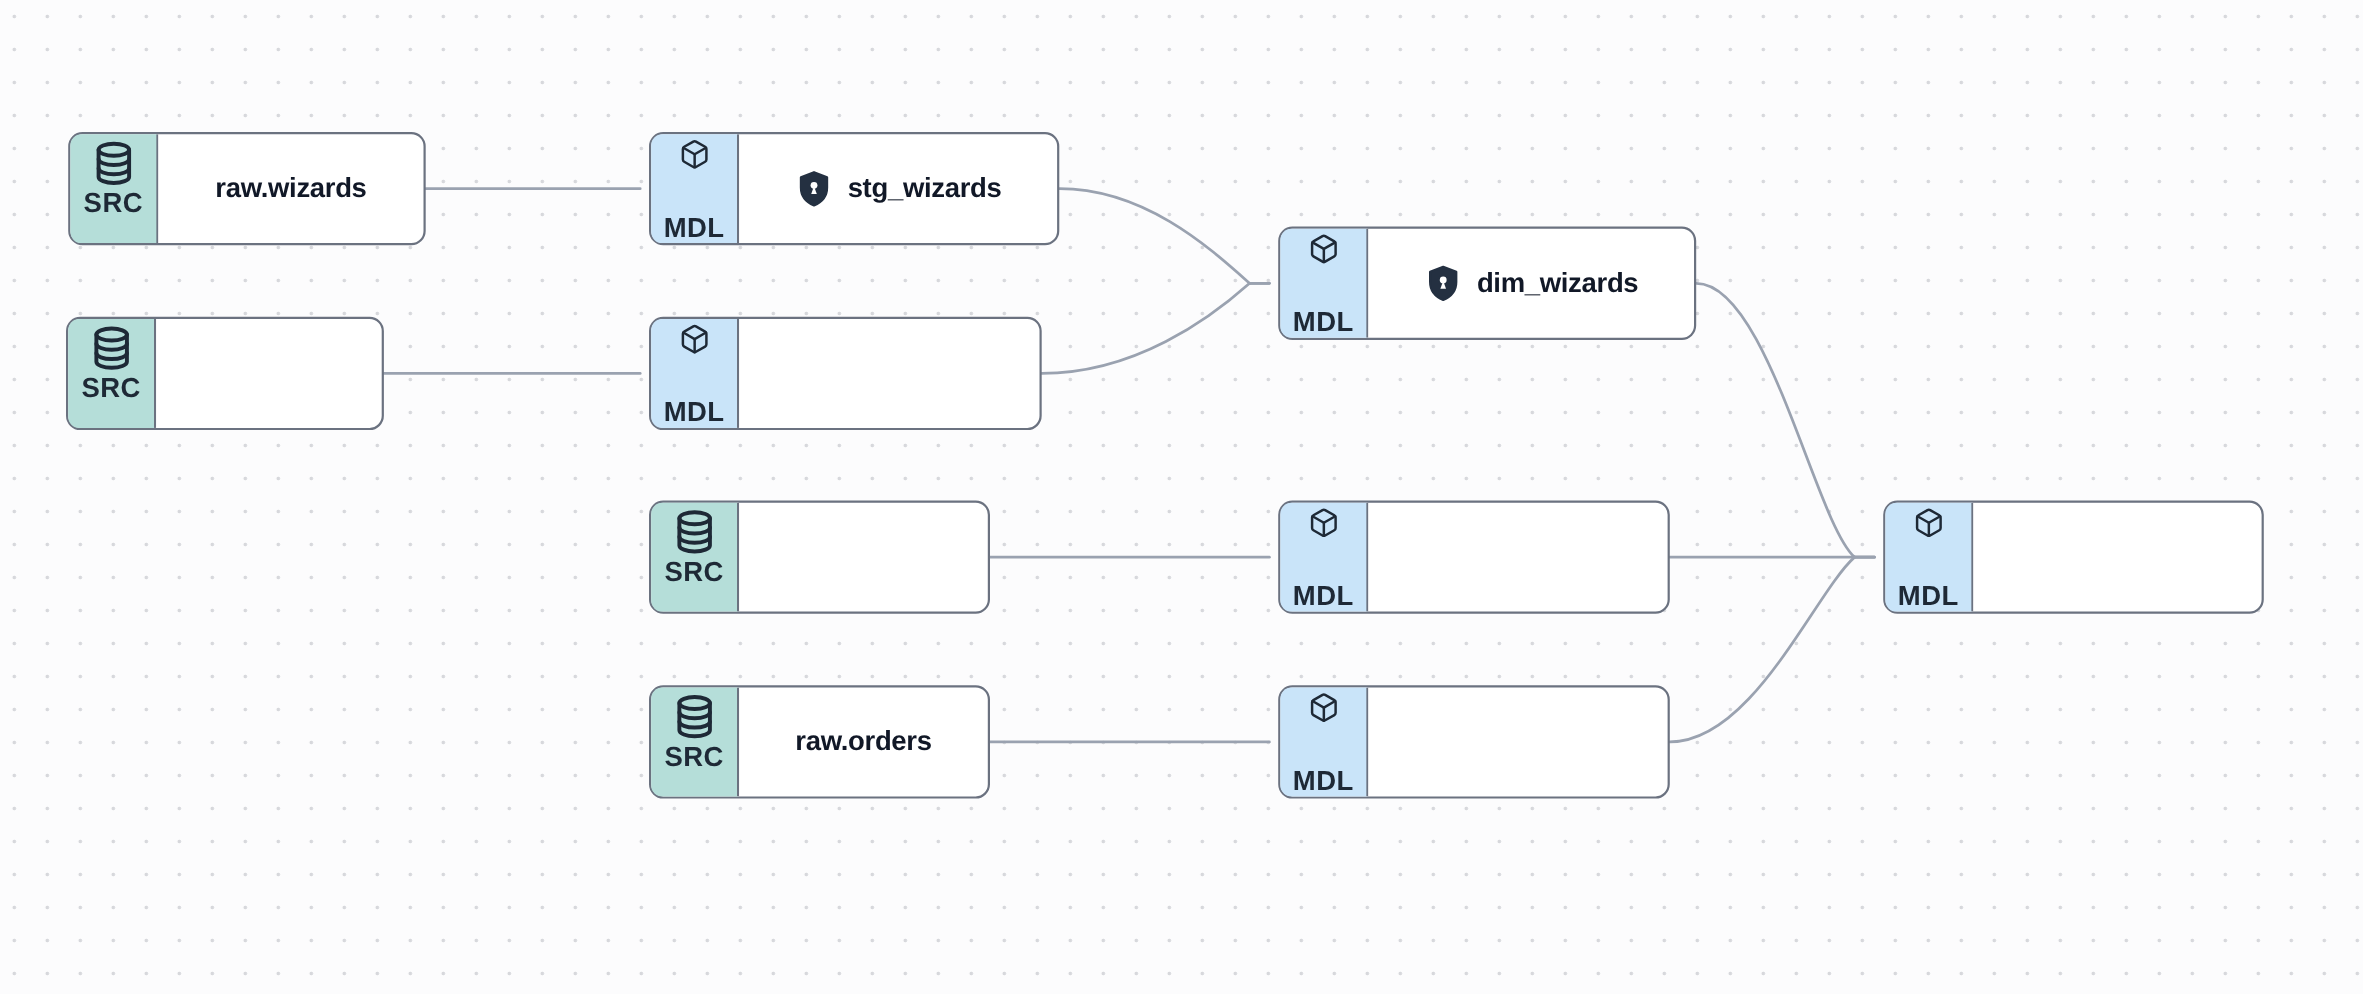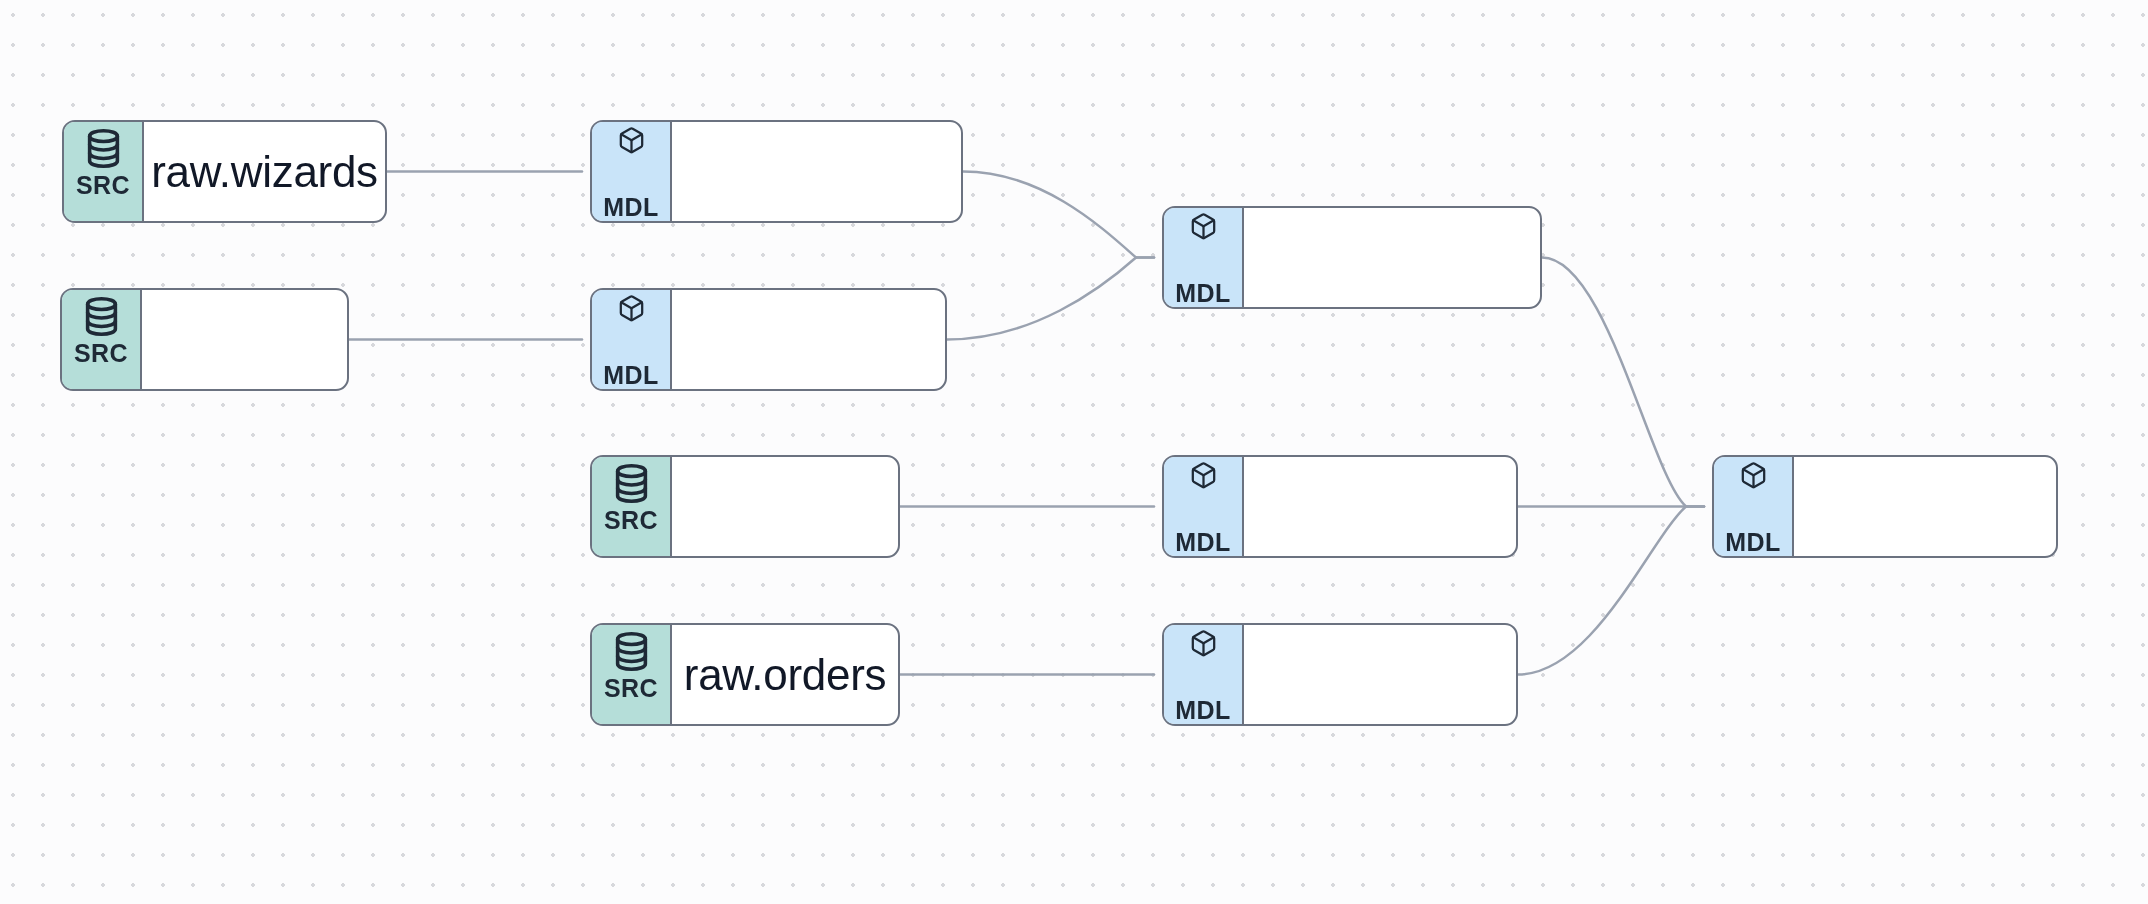--- a/index.html
+++ b/index.html
@@ -38,21 +38,21 @@
   .badge svg{display:block;}
   .badge-label{
     font-size:25px;font-weight:600;color:var(--badge-text);
     letter-spacing:0.4px;line-height:1.1;
   }
   .body{
     flex:1;display:flex;align-items:center;justify-content:center;
     gap:14px;padding:0 16px;overflow:hidden;
   }
   .node-label{
-    font-size:44px;font-weight:400;color:var(--text);white-space:nowrap;
+    font-size:25px;font-weight:700;color:var(--text);white-space:nowrap;
     letter-spacing:-0.3px;
   }
   .icon-shield{flex:0 0 auto;}
 </style>
 </head>
 <body>
 
 <div class="canvas">
   <svg class="edge-layer" id="edge-layer" xmlns="http://www.w3.org/2000/svg" viewBox="0 0 2148 904">
       <path d="M 387 171.5 L 582 171.5"></path>
@@ -89,20 +89,28 @@
       <div class="node" style="left: 590px; top: 120px; width: 373px; height: 103px;">
     <div class="badge mdl">
 
       <svg class="icon-cube" width="47" height="47" viewBox="0 0 24 24" fill="none" stroke="#1e2936" stroke-width="1.9" stroke-linecap="round" stroke-linejoin="round">
         <path d="M21 8a2 2 0 0 0-1-1.73l-7-4a2 2 0 0 0-2 0l-7 4A2 2 0 0 0 3 8v8a2 2 0 0 0 1 1.73l7 4a2 2 0 0 0 2 0l7-4A2 2 0 0 0 21 16Z"></path>
         <path d="m3.3 7 8.7 5 8.7-5"></path>
         <path d="M12 22V12"></path>
       </svg>
       <span class="badge-label">MDL</span>
     </div>
+    <div class="body">
+      <svg class="icon-shield" width="34" height="36" viewBox="0 0 24 25" fill="none">
+        <path d="M12 1.6 L20.4 4.8 V11.4 C20.4 17 16.9 20.9 12 22.9 C7.1 20.9 3.6 17 3.6 11.4 V4.8 Z" fill="#243041" stroke="#243041" stroke-width="1.4" stroke-linejoin="round"></path>
+        <circle cx="12" cy="10" r="2.2" fill="#ffffff"></circle>
+        <path d="M12 10.6 L13.8 15.6 H10.2 Z" fill="#ffffff"></path>
+      </svg>
+      <span class="node-label">stg_wizards</span>
+    </div>
   </div>
       <div class="node" style="left: 60px; top: 288px; width: 289px; height: 103px;">
     <div class="badge src">
       <svg class="icon-db" width="45" height="45" viewBox="0 0 24 24" fill="none" stroke="#1e2936" stroke-width="1.9" stroke-linecap="round" stroke-linejoin="round">
         <ellipse cx="12" cy="5.4" rx="7.4" ry="2.9"></ellipse>
         <path d="M4.6 5.4v13.2c0 1.6 3.3 2.9 7.4 2.9s7.4-1.3 7.4-2.9V5.4"></path>
         <path d="M19.4 9.9c0 1.6-3.3 2.9-7.4 2.9s-7.4-1.3-7.4-2.9"></path>
         <path d="M19.4 14.4c0 1.6-3.3 2.9-7.4 2.9s-7.4-1.3-7.4-2.9"></path>
       </svg>
 
@@ -123,20 +131,28 @@
       <div class="node" style="left: 1162px; top: 206px; width: 380px; height: 103px;">
     <div class="badge mdl">
 
       <svg class="icon-cube" width="47" height="47" viewBox="0 0 24 24" fill="none" stroke="#1e2936" stroke-width="1.9" stroke-linecap="round" stroke-linejoin="round">
         <path d="M21 8a2 2 0 0 0-1-1.73l-7-4a2 2 0 0 0-2 0l-7 4A2 2 0 0 0 3 8v8a2 2 0 0 0 1 1.73l7 4a2 2 0 0 0 2 0l7-4A2 2 0 0 0 21 16Z"></path>
         <path d="m3.3 7 8.7 5 8.7-5"></path>
         <path d="M12 22V12"></path>
       </svg>
       <span class="badge-label">MDL</span>
     </div>
+    <div class="body">
+      <svg class="icon-shield" width="34" height="36" viewBox="0 0 24 25" fill="none">
+        <path d="M12 1.6 L20.4 4.8 V11.4 C20.4 17 16.9 20.9 12 22.9 C7.1 20.9 3.6 17 3.6 11.4 V4.8 Z" fill="#243041" stroke="#243041" stroke-width="1.4" stroke-linejoin="round"></path>
+        <circle cx="12" cy="10" r="2.2" fill="#ffffff"></circle>
+        <path d="M12 10.6 L13.8 15.6 H10.2 Z" fill="#ffffff"></path>
+      </svg>
+      <span class="node-label">dim_wizards</span>
+    </div>
   </div>
       <div class="node" style="left: 590px; top: 455px; width: 310px; height: 103px;">
     <div class="badge src">
       <svg class="icon-db" width="45" height="45" viewBox="0 0 24 24" fill="none" stroke="#1e2936" stroke-width="1.9" stroke-linecap="round" stroke-linejoin="round">
         <ellipse cx="12" cy="5.4" rx="7.4" ry="2.9"></ellipse>
         <path d="M4.6 5.4v13.2c0 1.6 3.3 2.9 7.4 2.9s7.4-1.3 7.4-2.9V5.4"></path>
         <path d="M19.4 9.9c0 1.6-3.3 2.9-7.4 2.9s-7.4-1.3-7.4-2.9"></path>
         <path d="M19.4 14.4c0 1.6-3.3 2.9-7.4 2.9s-7.4-1.3-7.4-2.9"></path>
       </svg>
 

